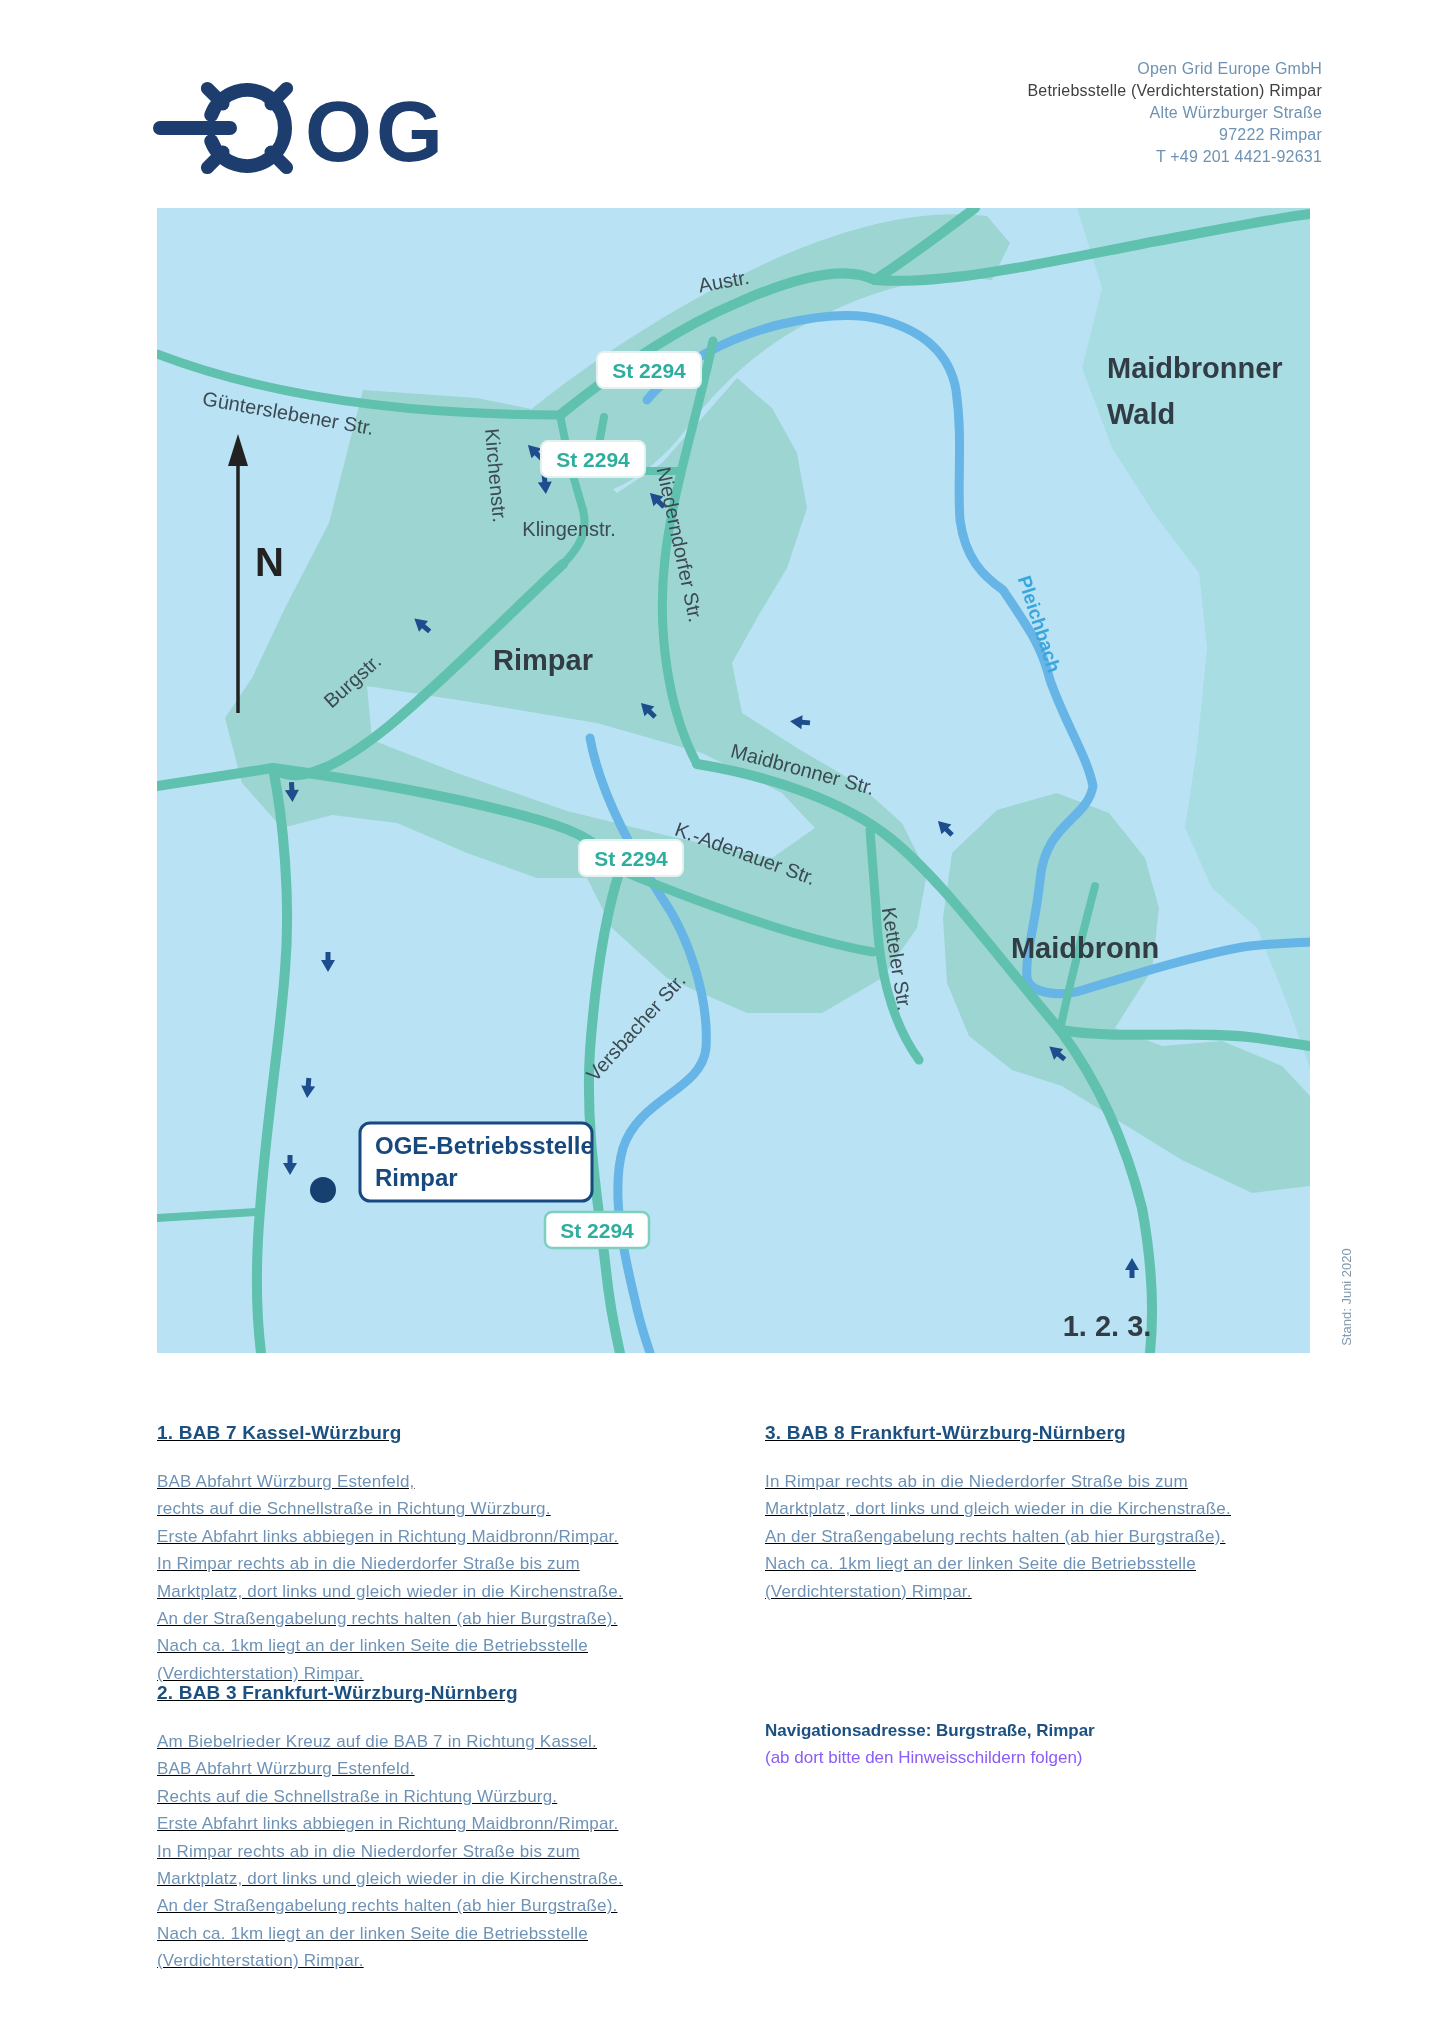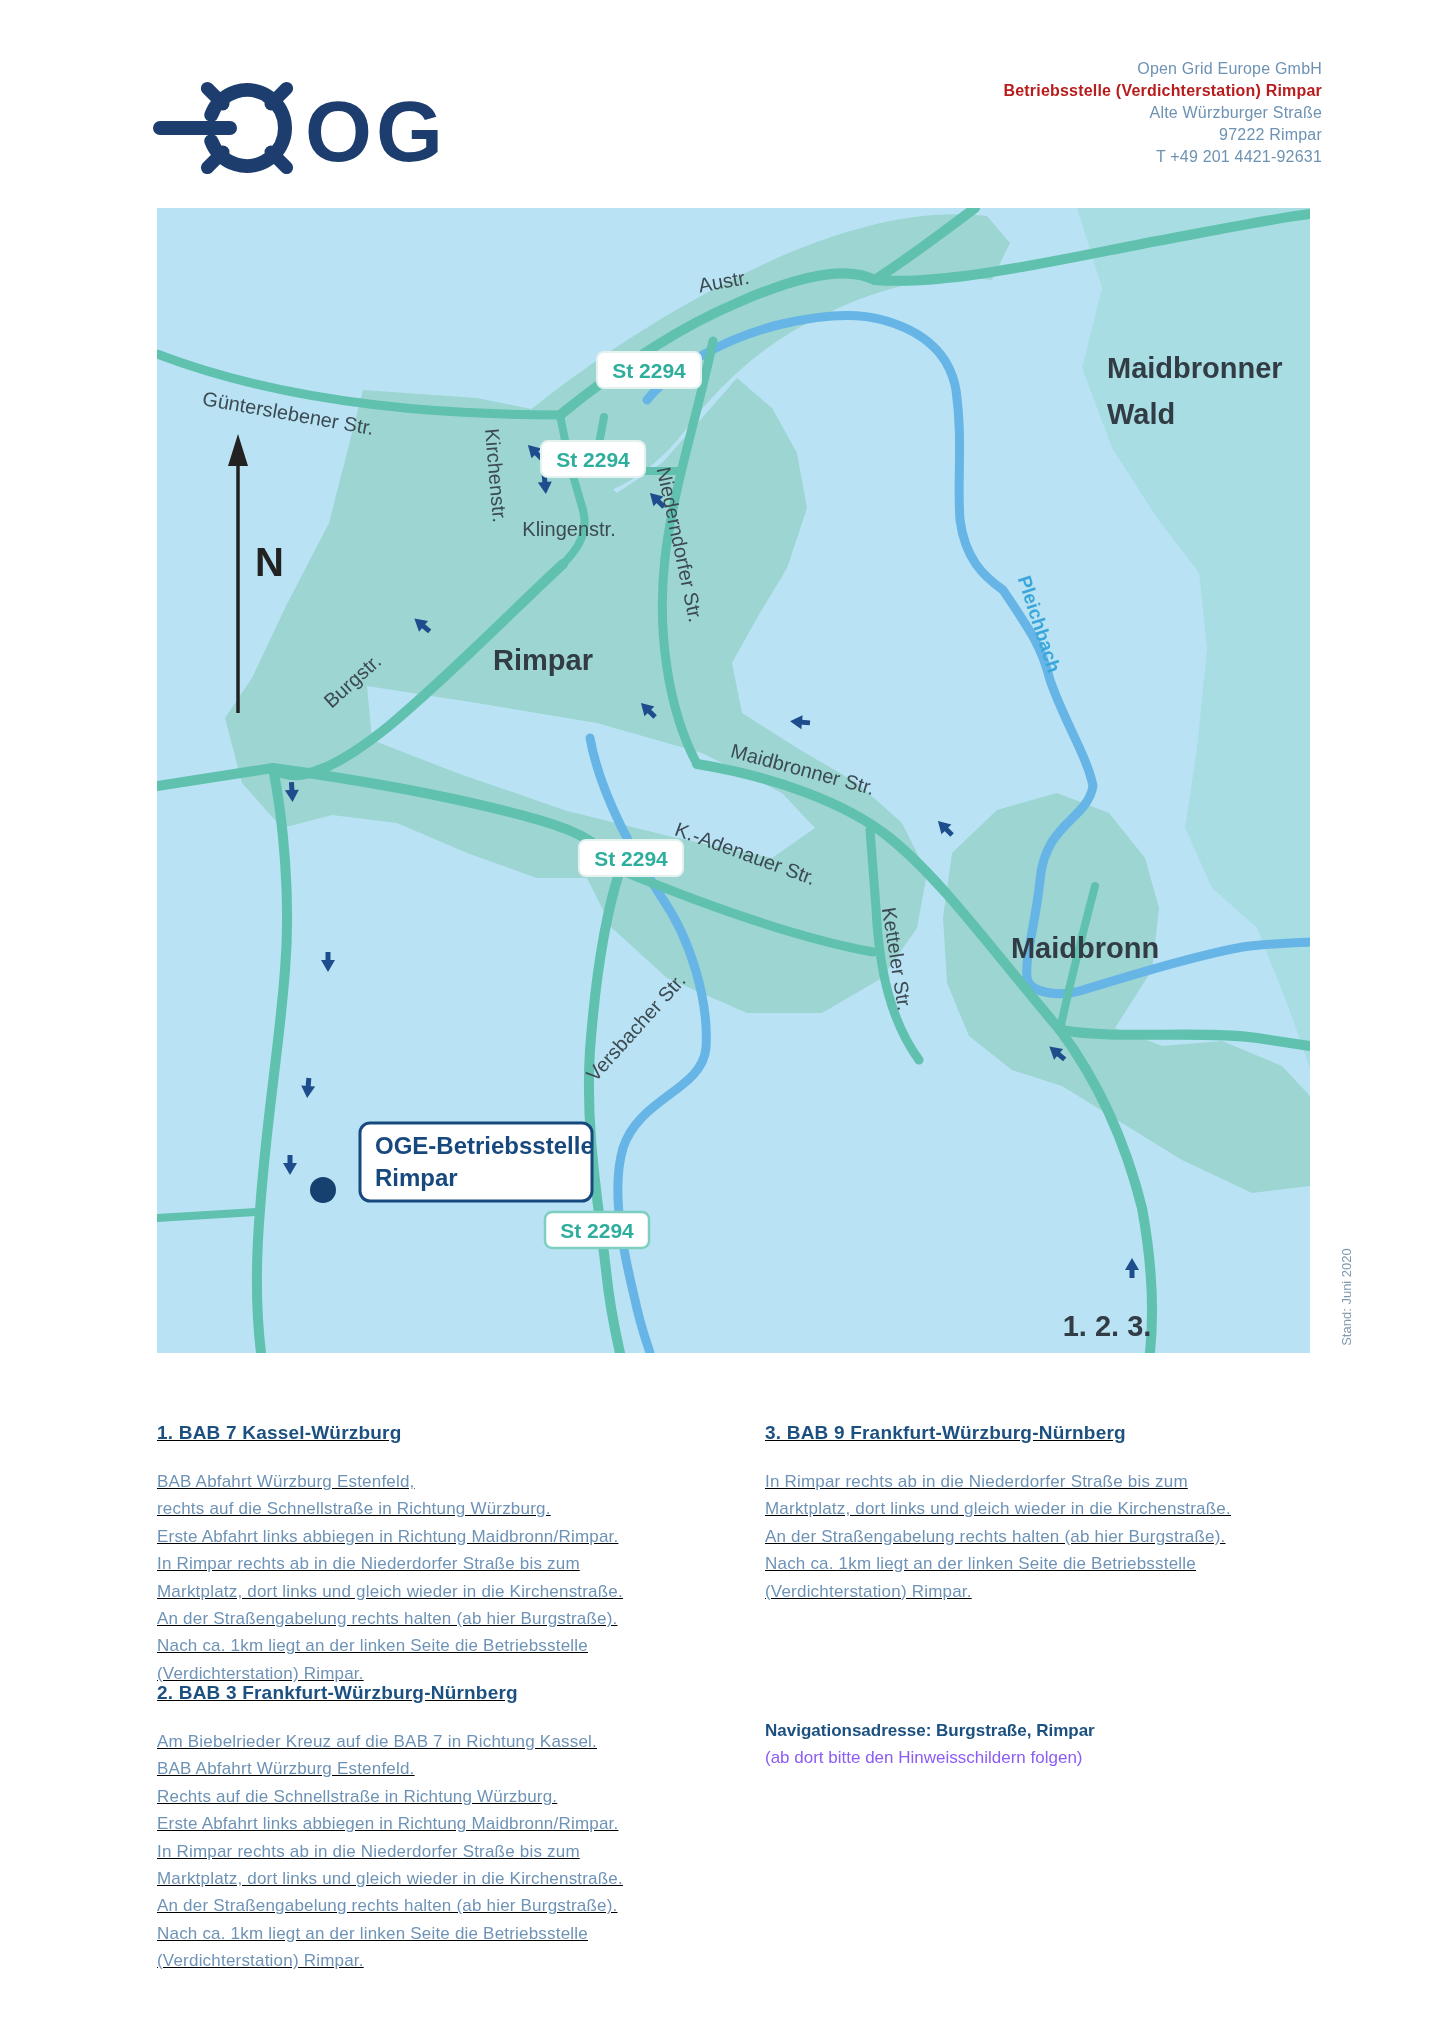--- a/index.html
+++ b/index.html
@@ -6,21 +6,21 @@
   .page{
     position:relative;width:1440px;height:2038px;background:#ffffff;
     font-family:"Liberation Sans", sans-serif;overflow:hidden;margin:0 auto;
   }
   
   .logo{position:absolute;left:142px;top:78px;width:300px;height:100px;}
   .address{
     position:absolute;top:58px;right:118px;text-align:right;
     font-size:16px;line-height:22px;color:#6d92b3;letter-spacing:.2px;margin-left:16px;
   }
-  .address .bold{font-weight:bold;color:#b91c1c;}
+  .address .bold{font-weight:normal;color:#404040;}
   
   .map{position:absolute;left:157px;top:208px;width:1153px;height:1145px;}
   .map svg{display:block;}
   .street-label{fill:#3c4a52;font-size:20px;font-weight:500;}
   .town-label{fill:#323c44;font-size:29px;font-weight:bold;}
   .river-label{fill:#3ba6da;font-size:19px;font-weight:bold;}
   .badge-text{fill:#2fae9e;font-size:21px;font-weight:bold;}
   .callout-text{fill:#17497e;font-size:24px;font-weight:bold;}
   .north-n{fill:#222;font-size:40px;font-weight:bold;}
   
@@ -244,21 +244,21 @@
         <div>Erste Abfahrt links abbiegen in Richtung Maidbronn/Rimpar.</div>
         <div>In Rimpar rechts ab in die Niederdorfer Straße bis zum</div>
         <div>Marktplatz, dort links und gleich wieder in die Kirchenstraße.</div>
         <div>An der Straßengabelung rechts halten (ab hier Burgstraße).</div>
         <div>Nach ca. 1km liegt an der linken Seite die Betriebsstelle</div>
         <div>(Verdichterstation) Rimpar.</div>
       </div>
   </div>
 
   <div class="sec" id="sec3">
-    <h2>3. BAB 9 Frankfurt-Würzburg-Nürnberg</h2>
+    <h2>3. BAB 8 Frankfurt-Würzburg-Nürnberg</h2>
     <div class="body">
         <div>In Rimpar rechts ab in die Niederdorfer Straße bis zum</div>
         <div>Marktplatz, dort links und gleich wieder in die Kirchenstraße.</div>
         <div>An der Straßengabelung rechts halten (ab hier Burgstraße).</div>
         <div>Nach ca. 1km liegt an der linken Seite die Betriebsstelle</div>
         <div>(Verdichterstation) Rimpar.</div>
       </div>
   </div>
 
   <div class="nav-addr">

